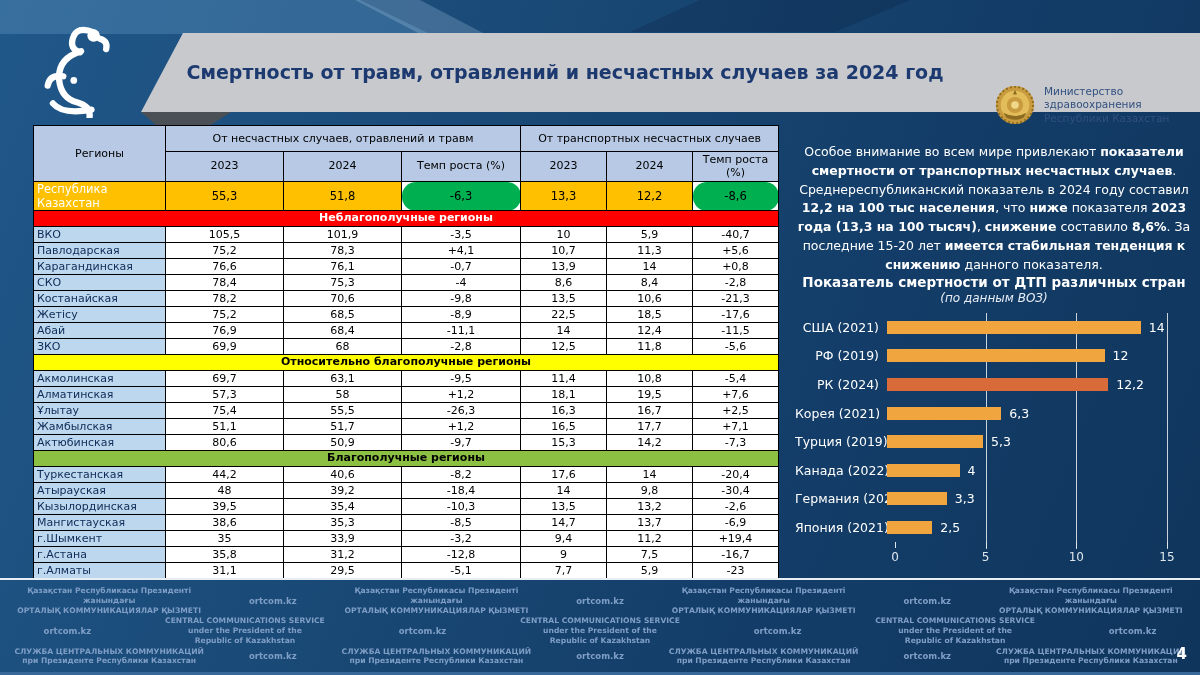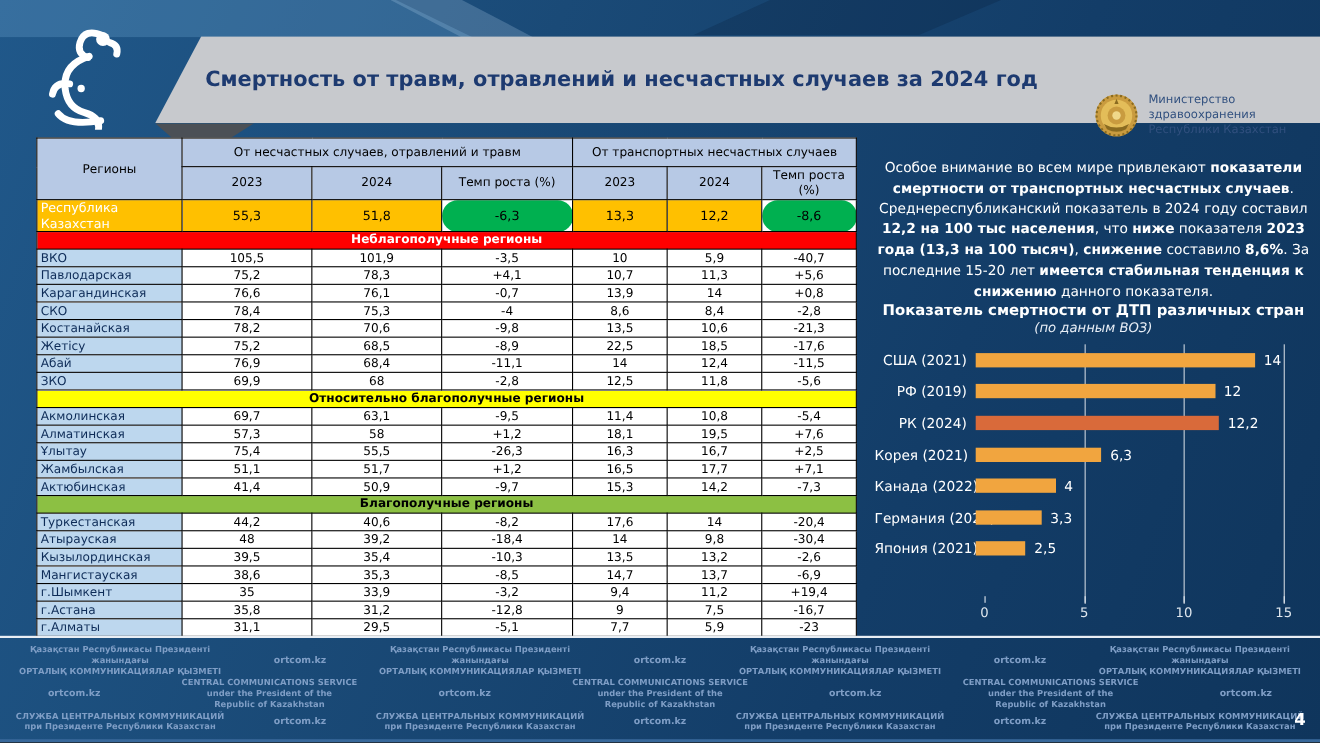--- a/index.html
+++ b/index.html
@@ -264,21 +264,21 @@
           <td class="regcell">Жамбылская</td>
           <td class="vcell">51,1</td>
           <td class="vcell">51,7</td>
           <td class="vcell">+1,2</td>
           <td class="vcell">16,5</td>
           <td class="vcell">17,7</td>
           <td class="vcell">+7,1</td>
         </tr>
         <tr class="drow">
           <td class="regcell">Актюбинская</td>
-          <td class="vcell">41,4</td>
+          <td class="vcell">80,6</td>
           <td class="vcell">50,9</td>
           <td class="vcell">-9,7</td>
           <td class="vcell">15,3</td>
           <td class="vcell">14,2</td>
           <td class="vcell">-7,3</td>
         </tr>
         <tr>
           <td class="secband sec-good" colspan="7">Благополучные регионы</td>
         </tr>
         <tr class="drow">
@@ -377,20 +377,27 @@
           <div class="cbarwrap">
             <div class="cbar hl" style="width: 221.227px;"></div>
             <div class="cval">12,2</div>
           </div>
         </div>
         <div class="crow">
           <div class="clabel">Корея (2021)</div>
           <div class="cbarwrap">
             <div class="cbar" style="width: 114.24px;"></div>
             <div class="cval">6,3</div>
+          </div>
+        </div>
+        <div class="crow">
+          <div class="clabel">Турция (2019)</div>
+          <div class="cbarwrap">
+            <div class="cbar" style="width: 96.1067px;"></div>
+            <div class="cval">5,3</div>
           </div>
         </div>
         <div class="crow">
           <div class="clabel">Канада (2022)</div>
           <div class="cbarwrap">
             <div class="cbar" style="width: 72.5333px;"></div>
             <div class="cval">4</div>
           </div>
         </div>
         <div class="crow">

